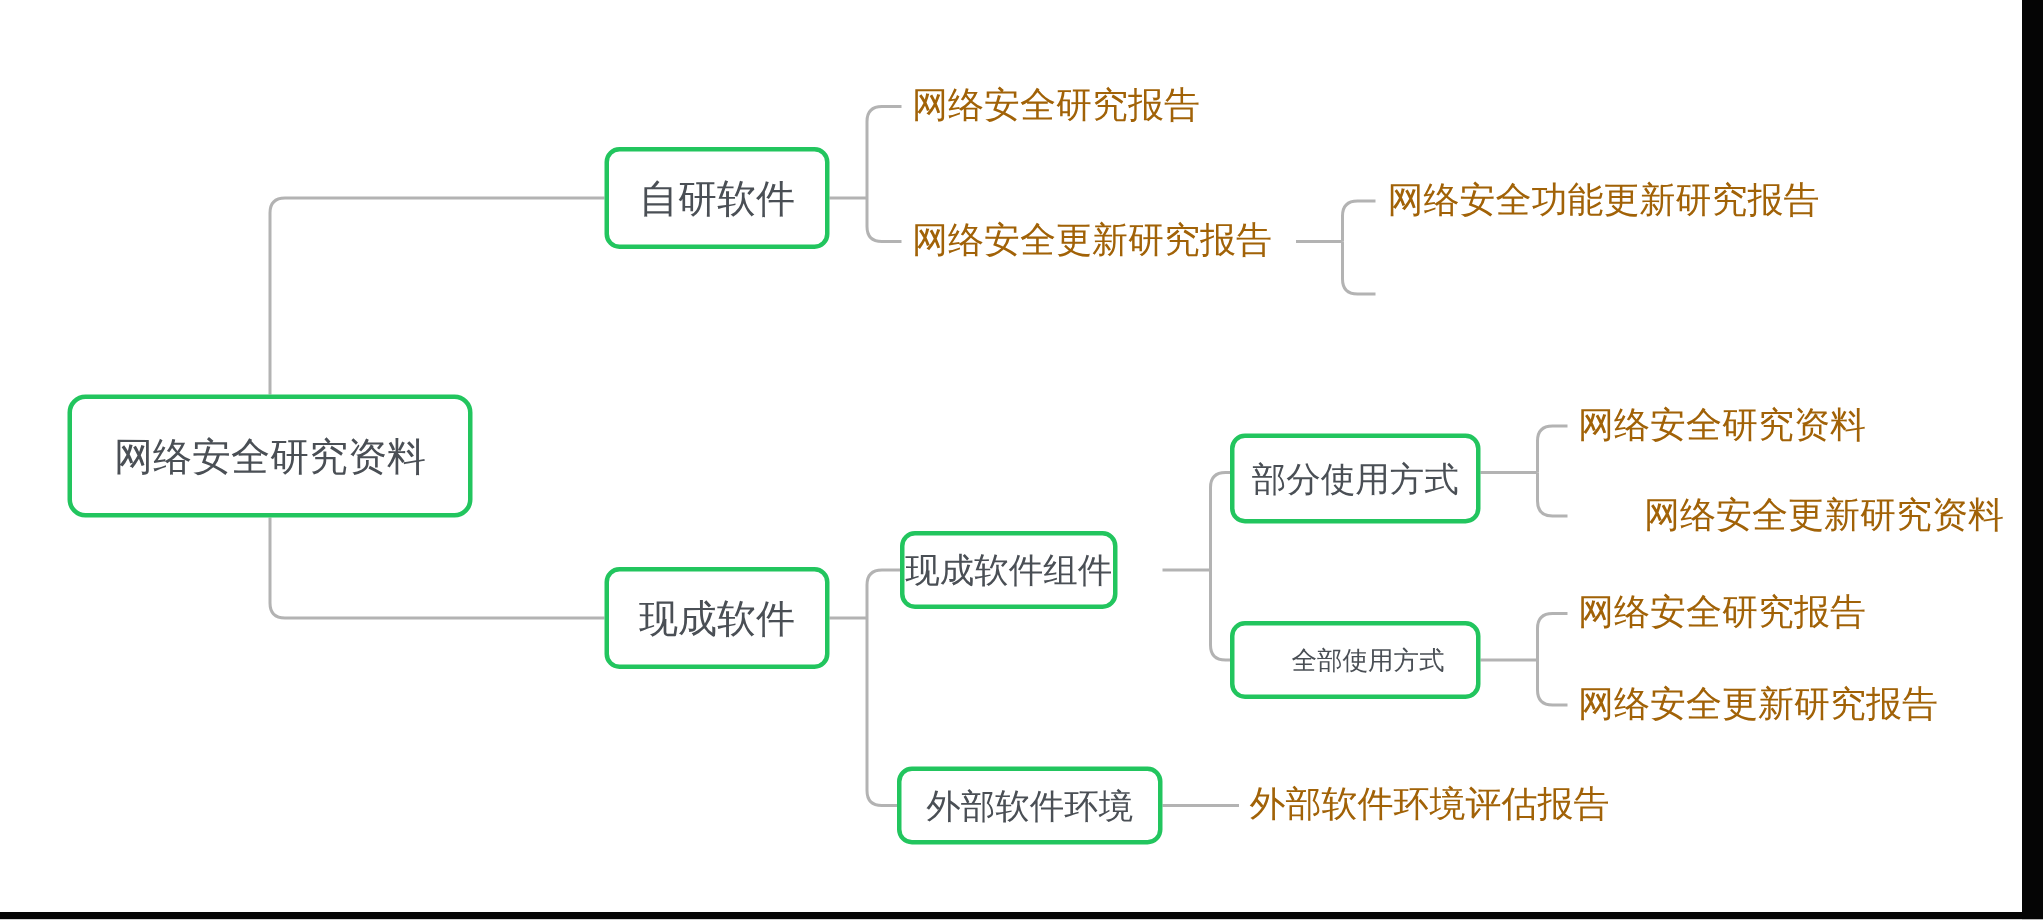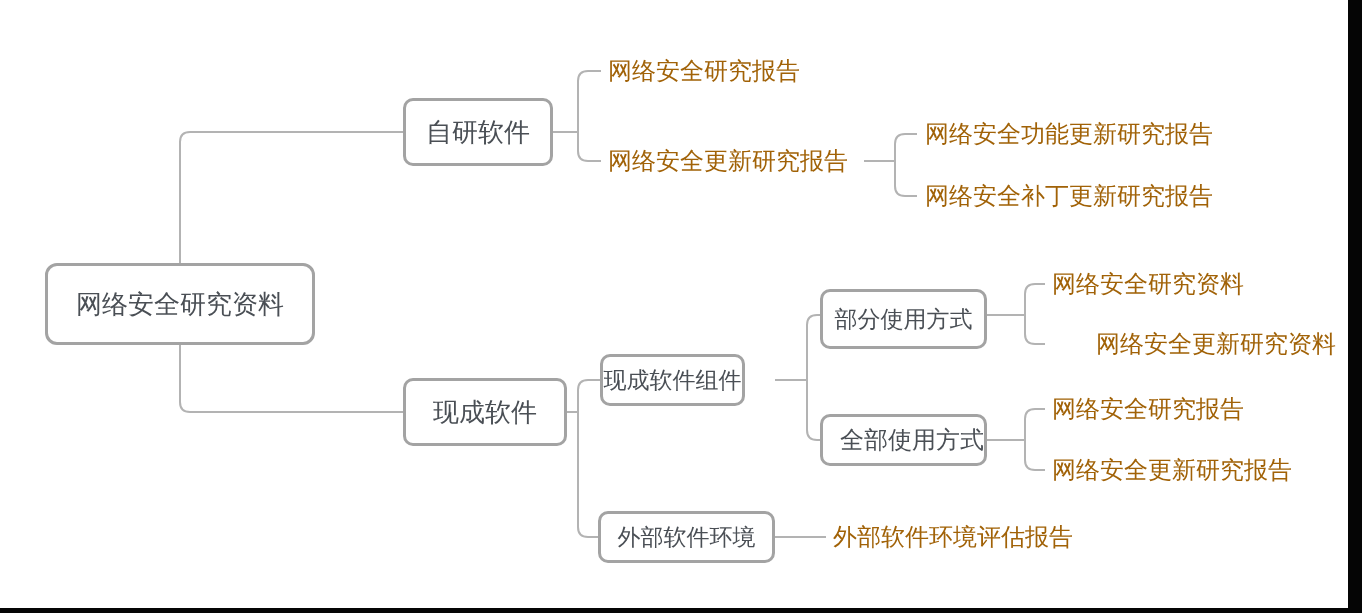--- a/index.html
+++ b/index.html
@@ -7,43 +7,43 @@
     position:relative;
     width:1362px;height:613px;
     background:#ffffff;
     overflow:hidden;
     font-family:"Liberation Sans", sans-serif;
   }
   svg.lines{position:absolute;left:0;top:0;width:1362px;height:613px;}
   .node{
     position:absolute;
     box-sizing:border-box;
-    border:3px solid #a3a3a3;
+    border:3px solid #22c55e;
     border-radius:10px;
     background:#ffffff;
     color:#4a4f55;
     display:flex;align-items:center;justify-content:center;
     white-space:nowrap;
     cursor:default;
   }
   .leaf{
     position:absolute;
     color:#a16207;
     white-space:nowrap;
     font-size:24px;line-height:30px;
     cursor:default;
   }
   
   #n-root {left:45px;  top:263px; width:270px; height:82px; font-size:26px; border-radius:12px;}
   #n-zyrj {left:403px; top:98px;  width:150px; height:68px; font-size:26px;}
-  #n-xcrj {left:403px; top:378px; width:164px; height:68px; font-size:26px;}
+  #n-xcrj {left:403px; top:378px; width:150px; height:68px; font-size:26px;}
   #n-xczj {left:600px; top:354px; width:145px; height:52px; font-size:23px;}
   #n-wbhj {left:598px; top:511px; width:177px; height:52px; font-size:23px;}
   #n-bfsy {left:820px; top:289px; width:167px; height:60px; font-size:23px;}
-  #n-qbsy {left:820px; top:414px; width:167px; height:52px; font-size:24px;padding-left:17px;}
+  #n-qbsy {left:820px; top:414px; width:167px; height:52px; font-size:17px;padding-left:17px;}
   
   #l-a{left:608px;  top:56px;}
   #l-b{left:608px;  top:146px;}
   #l-c{left:925px;  top:119px;}
   #l-d{left:925px;  top:181px;}
   #l-e{left:1052px; top:269px;}
   #l-f{left:1096px; top:329px;}
   #l-g{left:1052px; top:394px;}
   #l-h{left:1052px; top:455px;}
   #l-i{left:833px;  top:522px;}
@@ -100,21 +100,20 @@
   <div class="node" id="n-bfsy">部分使用方式</div>
 
   <div class="node" id="n-qbsy">全部使用方式</div>
 
   <div class="leaf" id="l-a">网络安全研究报告</div>
 
   <div class="leaf" id="l-b">网络安全更新研究报告</div>
 
   <div class="leaf" id="l-c">网络安全功能更新研究报告</div>
 
-  <div class="leaf" id="l-d">网络安全补丁更新研究报告</div>
 
   <div class="leaf" id="l-e">网络安全研究资料</div>
 
   <div class="leaf" id="l-f">网络安全更新研究资料</div>
 
   <div class="leaf" id="l-g">网络安全研究报告</div>
 
   <div class="leaf" id="l-h">网络安全更新研究报告</div>
 
   <div class="leaf" id="l-i">外部软件环境评估报告</div>

